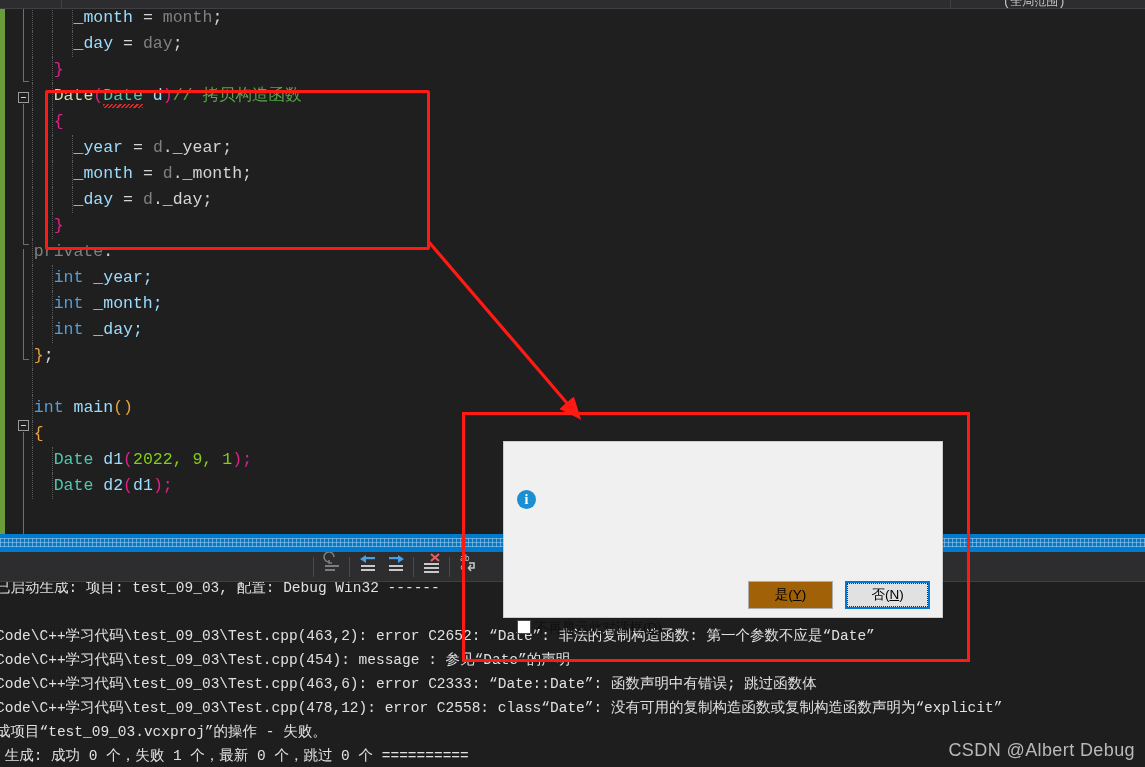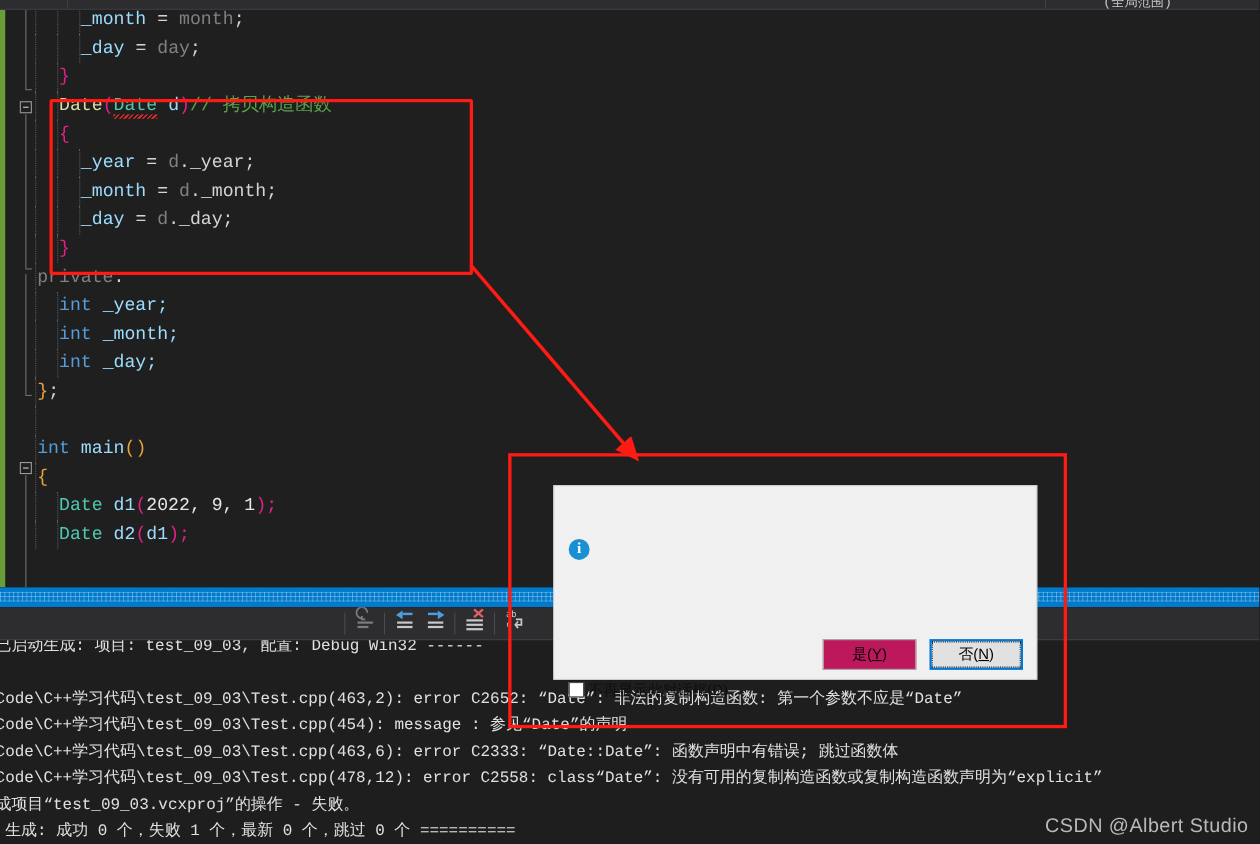--- a/index.html
+++ b/index.html
@@ -72,21 +72,21 @@
 
   .c-def{color:#dcdcaa;}      
   .c-type{color:#4ec9b0;}     
   .c-kw{color:#569cd6;}       
   .c-var{color:#9cdcfe;}      
   .c-plain{color:#d4d4d4;}
   .c-punct-pink{color:#e0218a;}
   .c-punct-orange{color:#e8a33d;}
   .c-comment{color:#57a64a;}
   .c-gray{color:#808080;}
-  .c-num{color:#e5e5e5;}
+  .c-num{color:#84cc16;}
   .squig{
     position:absolute;height:4px;
     background-image:repeating-linear-gradient(135deg,#e02b2b 0 1.5px,transparent 1.5px 3px);
     opacity:.95;
   }
 
   
   #code-highlight-box{
     position:absolute;left:45px;top:81px;width:385px;height:160px;
     border:3px solid #ff1a14;border-radius:2px;
@@ -192,21 +192,21 @@
     position:absolute;left:0;top:0;width:19px;height:19px;
     color:#fff;font-size:14px;font-weight:bold;text-align:center;
     line-height:19px;font-family:"Liberation Serif",serif;
   }
   #dialog-message{
     position:absolute;left:57px;top:17px;width:360px;
     font-size:14px;color:#101010;line-height:20px;
   }
   .dlg-btn{
     position:absolute;top:108px;width:85px;height:28px;
-    background:#be185d;border:1px solid #adadad;
+    background:#a16207;border:1px solid #adadad;
     font-size:13.5px;color:#000;
     text-align:center;line-height:26px;box-sizing:border-box;
     font-family:"Liberation Sans",sans-serif;
   }
   #btn-yes{left:244px;}
   #btn-no{
     left:341px;background:#e1e1e1;border:2px solid #0078d7;
   }
   #btn-no .focus-ring{
     position:absolute;left:0px;top:0px;right:0px;bottom:0px;
@@ -322,21 +322,21 @@
         <text x="3" y="9" font-size="8" fill="#c8c8c8" font-family="monospace">ab</text>
         <text x="3" y="18" font-size="8" fill="#c8c8c8" font-family="monospace">c</text>
         <path d="M12 11 h5 v5 h-5" stroke="#c8c8c8" stroke-width="1.6" fill="none"></path>
         <path d="M14 13 l-2.5 3 l2.5 3" stroke="#c8c8c8" stroke-width="1.6" fill="none"></path>
       </svg>
     </div>
   </div>
 
   <div id="output-text"><div class="ol" style="top: -6px;">已启动生成: 项目: test_09_03, 配置: Debug Win32 ------</div><div class="ol" style="top: 18px;"></div><div class="ol" style="top: 42px;">Code\C++学习代码\test_09_03\Test.cpp(463,2): error C2652: “Date”: 非法的复制构造函数: 第一个参数不应是“Date”</div><div class="ol" style="top: 66px;">Code\C++学习代码\test_09_03\Test.cpp(454): message : 参见“Date”的声明</div><div class="ol" style="top: 90px;">Code\C++学习代码\test_09_03\Test.cpp(463,6): error C2333: “Date::Date”: 函数声明中有错误; 跳过函数体</div><div class="ol" style="top: 114px;">Code\C++学习代码\test_09_03\Test.cpp(478,12): error C2558: class“Date”: 没有可用的复制构造函数或复制构造函数声明为“explicit”</div><div class="ol" style="top: 138px;">成项目“test_09_03.vcxproj”的操作 - 失败。</div><div class="ol" style="top: 162px;"> 生成: 成功 0 个，失败 1 个，最新 0 个，跳过 0 个 ==========</div></div>
 
-  <div id="watermark">CSDN @Albert Studio</div>
+  <div id="watermark">CSDN @Albert Debug</div>
 </div>
 
 <div id="dialog-highlight-box"></div>
 
 <div id="dialog">
 
   <div id="dialog-body">
     <div id="info-icon">
       <span>i</span>
     </div>

